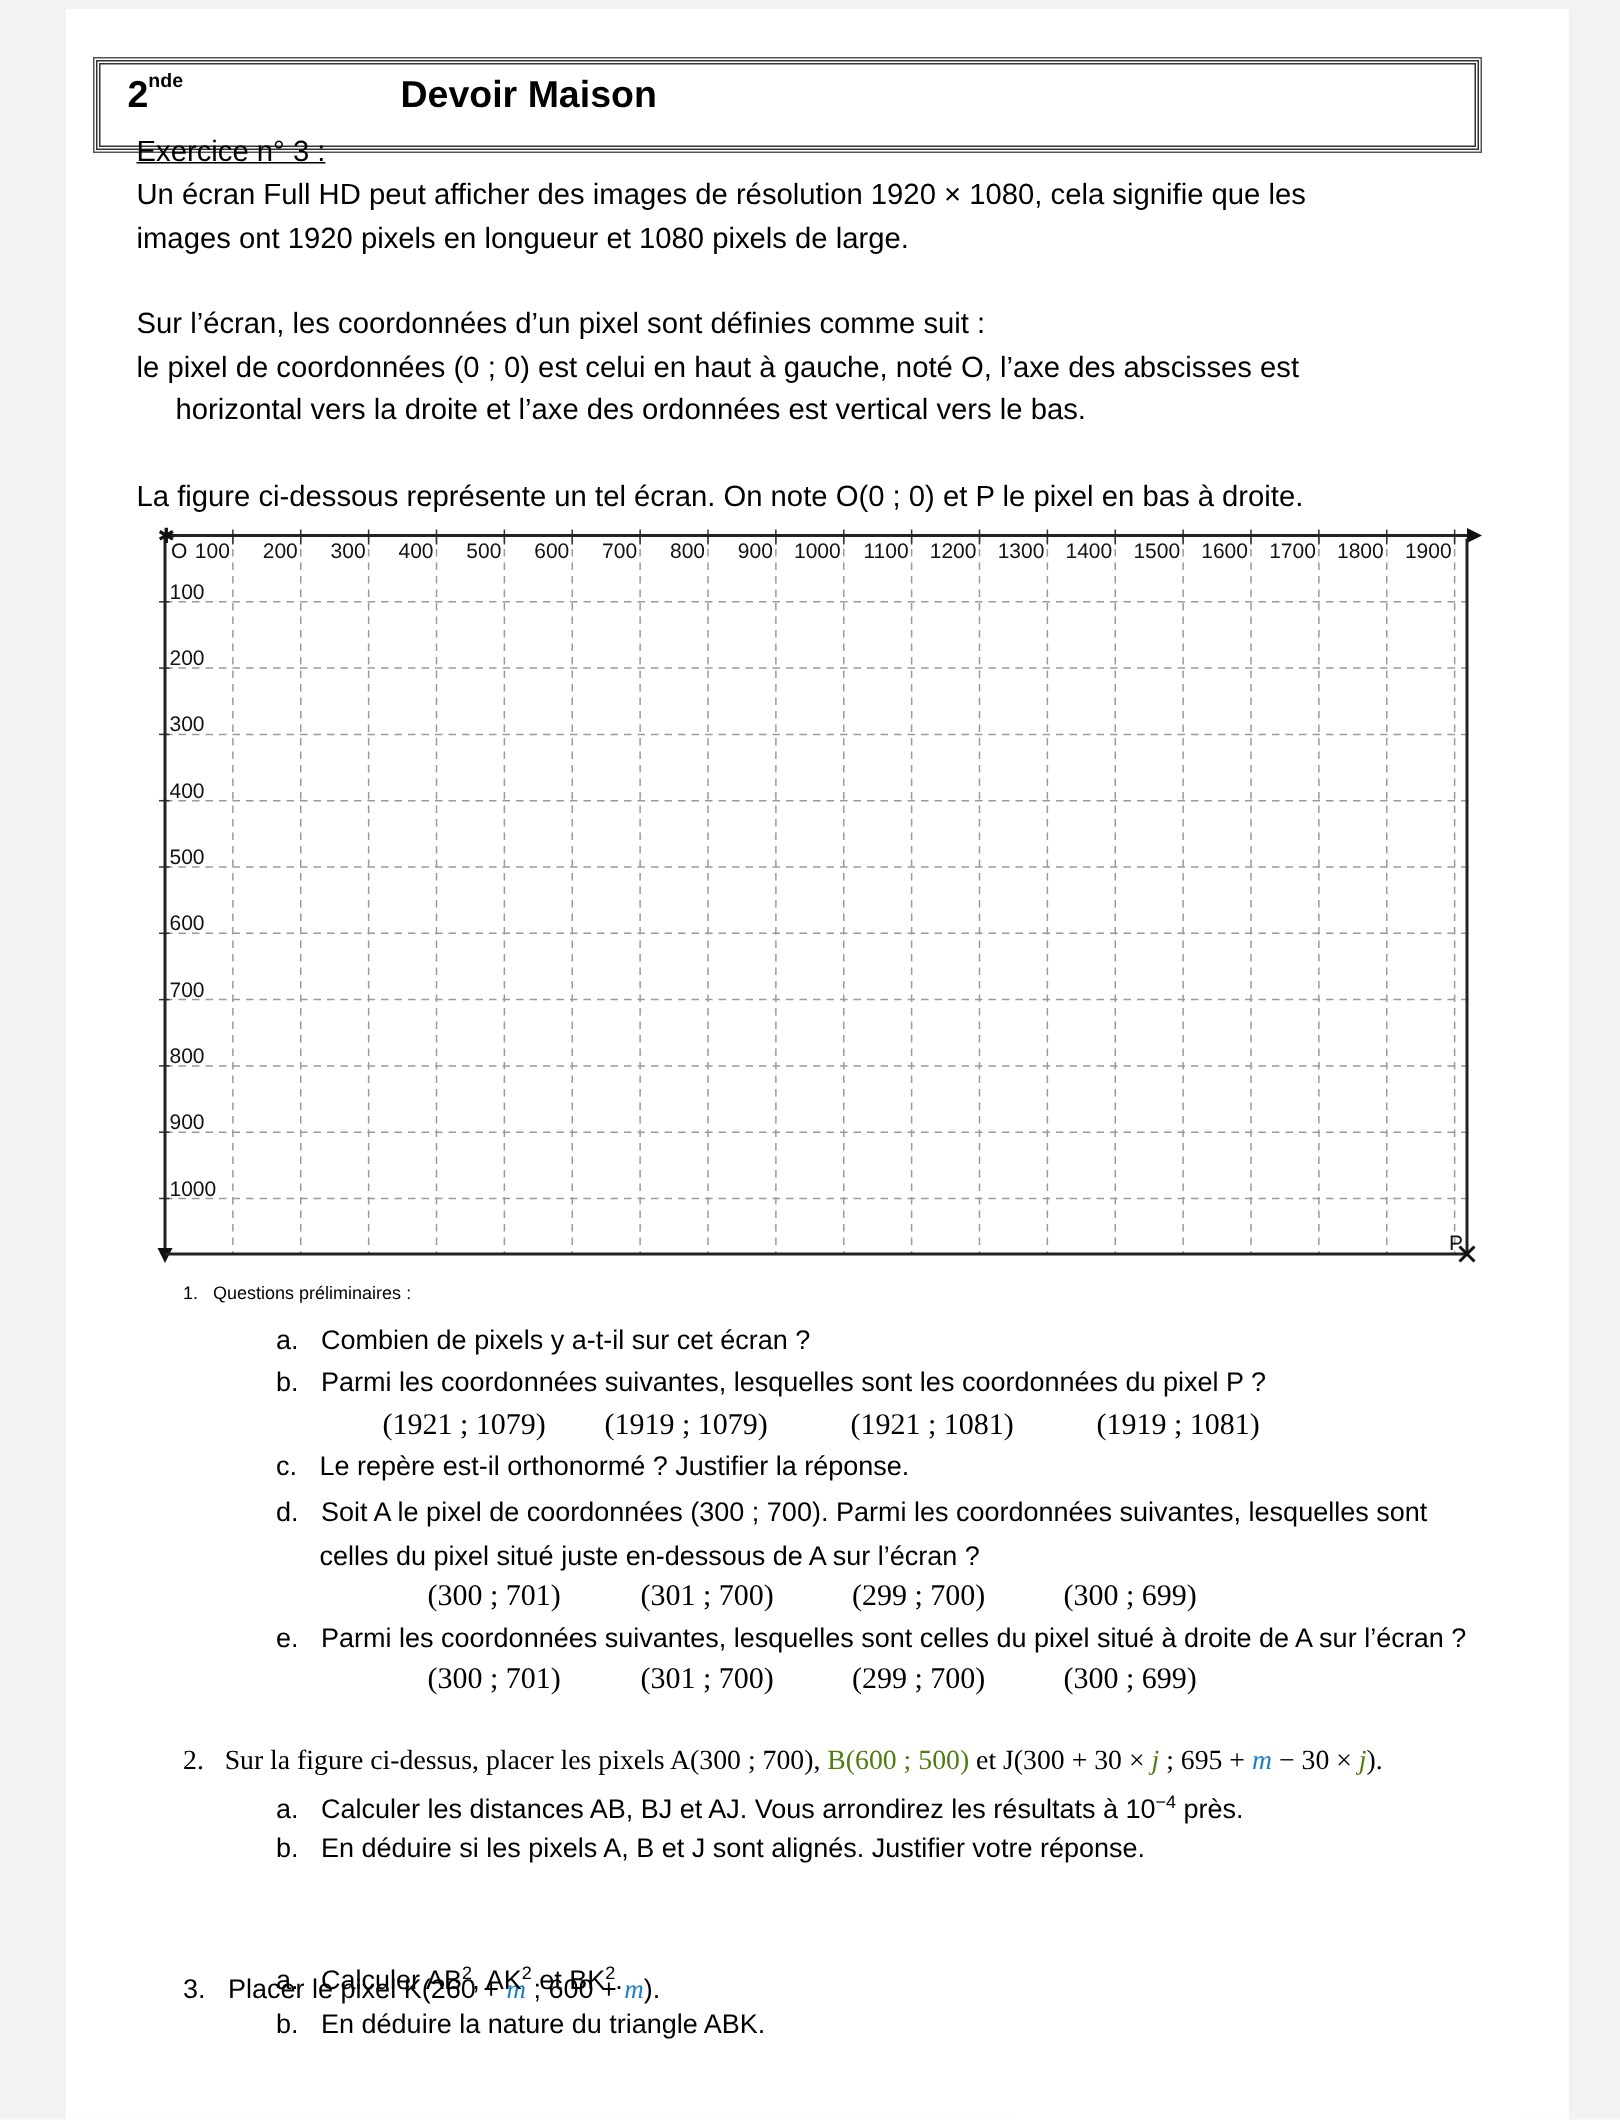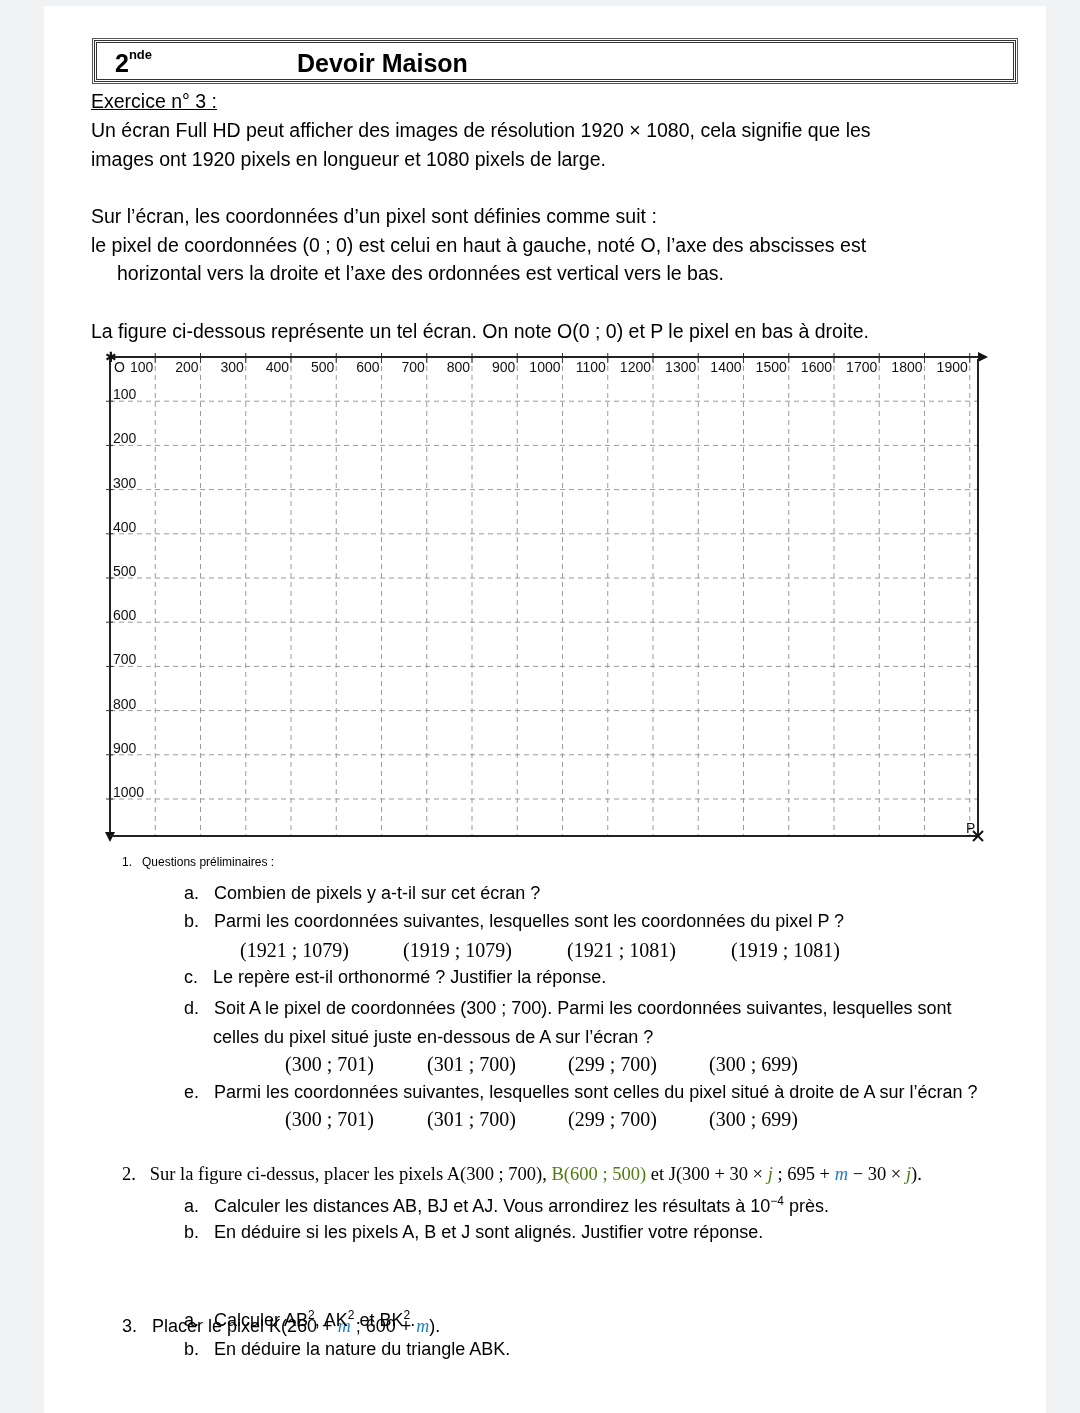--- a/index.html
+++ b/index.html
@@ -1,20 +1,20 @@
 <!DOCTYPE html>
 <html><head>
 <meta charset="utf-8">
 <style>
   html, body { margin:0; padding:0; }
   body { width:1080px; height:1413px; background:#f1f2f4; position:relative; overflow:hidden;
          font-family:"Liberation Sans", sans-serif; color:#000; }
   .sheet { position:absolute; left:44px; top:6px; width:1002px; height:1407px; background:#fff; }
   .abs { position:absolute; }
-  .header { position:absolute; left:94px; top:40px; width:922px; height:42px;
+  .header { position:absolute; left:64px; top:40px; width:922px; height:60px;
             border:3px double #333; box-sizing:border-box; outline:1px solid #555; outline-offset:1px;
             font-weight:bold; font-size:25px;text-align:center; }
   .header span { position:absolute; top:6px; white-space:nowrap; }
   .header sup { font-size:13px; position:relative; top:-4px; }
   .txt { font-family:"Liberation Sans", sans-serif; font-size:19.5px; white-space:nowrap; }
   .serif { font-family:"Liberation Serif", serif; font-size:20px; white-space:nowrap; }
   .under { text-decoration:underline; }
   .red { color:#4d7c0f; }
   .blue { color:#1d7fc5; }
   .chart { position:absolute; left:0; top:0; width:1080px; height:860px; pointer-events:none; }
@@ -150,21 +150,21 @@
 </div>
 <div class="abs txt" style="left:184px;top:883px;font-size:18px;">
   <span>a.</span>&nbsp;&nbsp;
   <span>Combien de pixels y a-t-il sur cet écran ?</span>
 </div>
 <div class="abs txt" style="left:184px;top:911px;font-size:18px;">
   <span>b.</span>&nbsp;&nbsp;
   <span>Parmi les coordonnées suivantes, lesquelles sont les coordonnées du pixel P ?</span>
 </div>
 <div class="abs serif" style="left:240px;top:939px;">
-  <span class="abs" style="left:0">(1921 ; 1079)</span>
+  <span class="abs" style="left:15px">(1921 ; 1079)</span>
   <span class="abs" style="left:163px">(1919 ; 1079)</span>
   <span class="abs" style="left:327px">(1921 ; 1081)</span>
   <span class="abs" style="left:491px">(1919 ; 1081)</span>
 </div>
 <div class="abs txt" style="left:184px;top:967px;font-size:18px;">
   <span>c.</span>&nbsp;&nbsp;
   <span>Le repère est-il orthonormé ? Justifier la réponse.</span>
 </div>
 <div class="abs txt" style="left:184px;top:998px;font-size:18px;">
   <span>d.</span>&nbsp;&nbsp;

